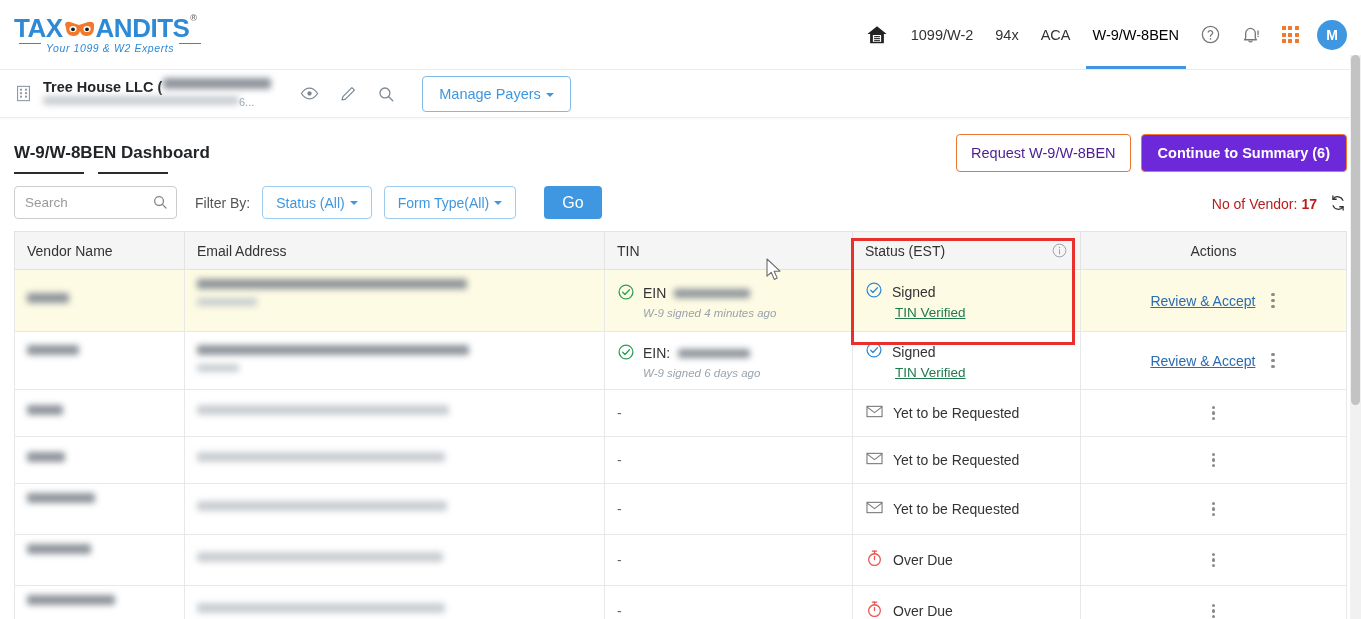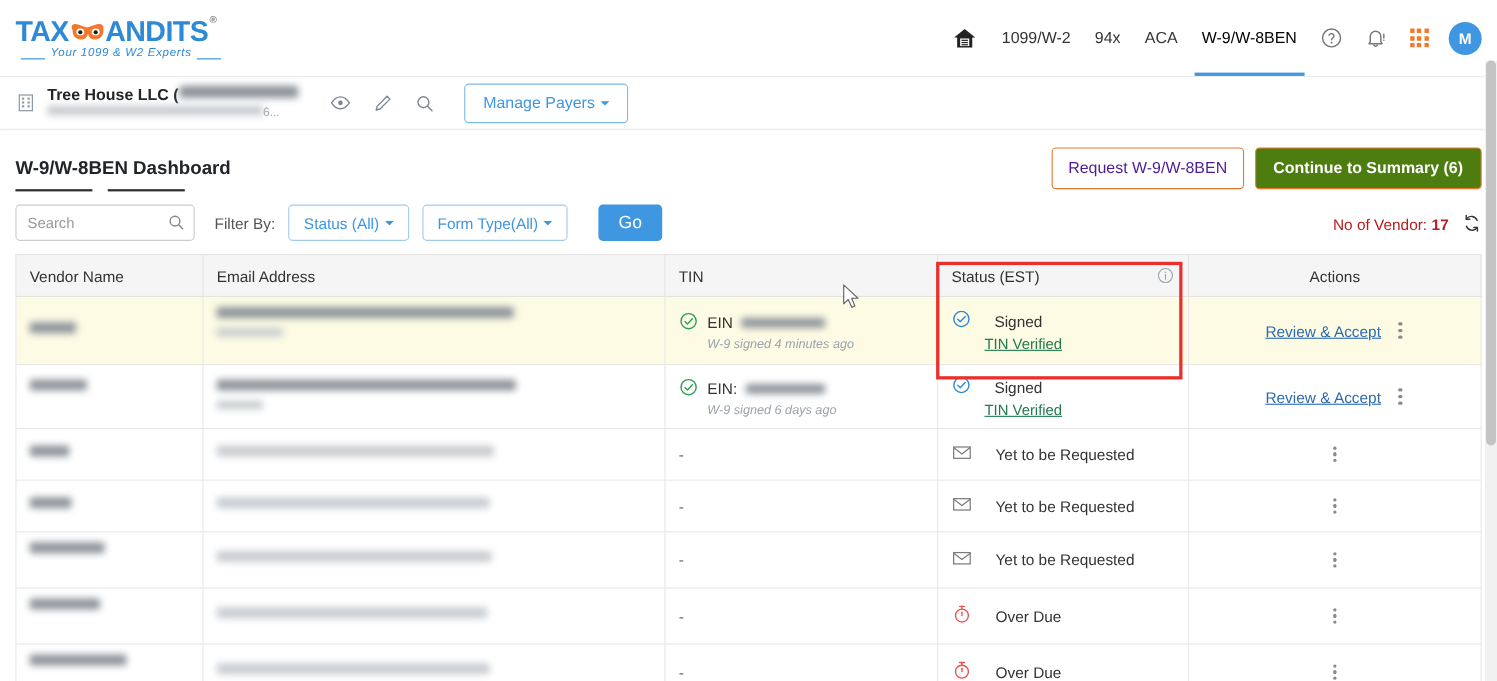--- a/index.html
+++ b/index.html
@@ -30,21 +30,21 @@
   .logo-tax{ color:#2f8ad6; }
   .logo-and{ color:#2f8ad6; }
   .bandit-eyes{
     display:inline-block; width:34px; height:19px; position:relative;
     margin:0 -1px 0 0;
   }
   .bandit-eyes svg{ position:absolute; top:1px; left:0; }
   .logo-tm{ font-size:9px; color:#777; position:relative; top:-10px; left:1px;}
   .logo-sub{
     font-size:10.5px; color:#2f8ad6; font-style:italic;
-    letter-spacing:0.6px; margin-top:2px; display:flex; align-items:flex-end;
+    letter-spacing:0.6px; margin-top:2px; display:flex; align-items:flex-start;
     white-space:nowrap;
   }
   .logo-sub .rule{ display:inline-block; width:22px; height:1px; background:#2f8ad6; margin:0 5px; }
 
   .topnav{
     margin-left:auto; display:flex; align-items:center; gap:0px; padding-right:14px; height:100%;
   }
   .nav-home{ padding:0 12px; display:flex; align-items:center; }
   .nav-link{
     font-size:14.5px; color:#333; padding:0 11px; height:100%;
@@ -105,21 +105,21 @@
   }
   .page-title{ font-size:17px; font-weight:bold; color:#212529; position:relative; }
   .title-underlines{ position:absolute; left:0; bottom:-11px; display:flex; gap:14px;}
   .title-underlines i{ display:block; width:70px; height:2.5px; background:#2b2b2b;}
   .title-actions{ margin-left:auto; display:flex; align-items:center; gap:10px; }
   .btn-outline-orange{
     border:1px solid #e8772e; color:#4c1d95; background:#fff;
     border-radius:4px; padding:10px 14px; font-size:14.5px; cursor:pointer; white-space:nowrap;
   }
   .btn-orange{
-    background:#4d7c0f; color:#fff; border:1px solid #f2792b;
+    background:#6d28d9; color:#fff; border:1px solid #f2792b;
     border-radius:4px; padding:10px 16px; font-size:14.5px; font-weight:bold; cursor:pointer;
     white-space:nowrap;
   }
 
   
   .filterrow{ display:flex; align-items:center; padding:8px 14px 12px 14px; }
   .searchbox{
     position:relative; width:163px;
   }
   .searchbox input{
@@ -159,21 +159,21 @@
   .th-status-inner{ display:flex; align-items:center; }
   .info-i{ margin-left:auto; color:#9aa3ad; display:flex;}
   tbody td{
     border:1px solid #e8e8e8; padding:9px 12px; vertical-align:middle;
     font-size:14px; color:#333; height:47px;
   }
   tr.highlight td{ background:#fdfbe4; }
   .cell-sub{ font-size:11.5px; color:#9aa3ad; font-style:italic; margin-top:3px; }
   .tin-line{ display:flex; align-items:center; gap:8px; }
   .tin-label{ font-size:14px; color:#333; }
-  .status-line{ display:flex; align-items:center; gap:21px; }
+  .status-line{ display:flex; align-items:center; gap:9px; }
   .status-text{ font-size:14px; color:#333; }
   .tin-verified{
     display:block; margin-left:30px; margin-top:3px; font-size:13.5px;
     color:#1f7a4d; text-decoration:underline; cursor:pointer;
   }
   .review-link{
     color:#2b6cb0; text-decoration:underline; font-size:14px; cursor:pointer;
   }
   .actions-cell{ text-align:center; }
   .actions-inner{ display:flex; align-items:center; justify-content:center; gap:14px; }

